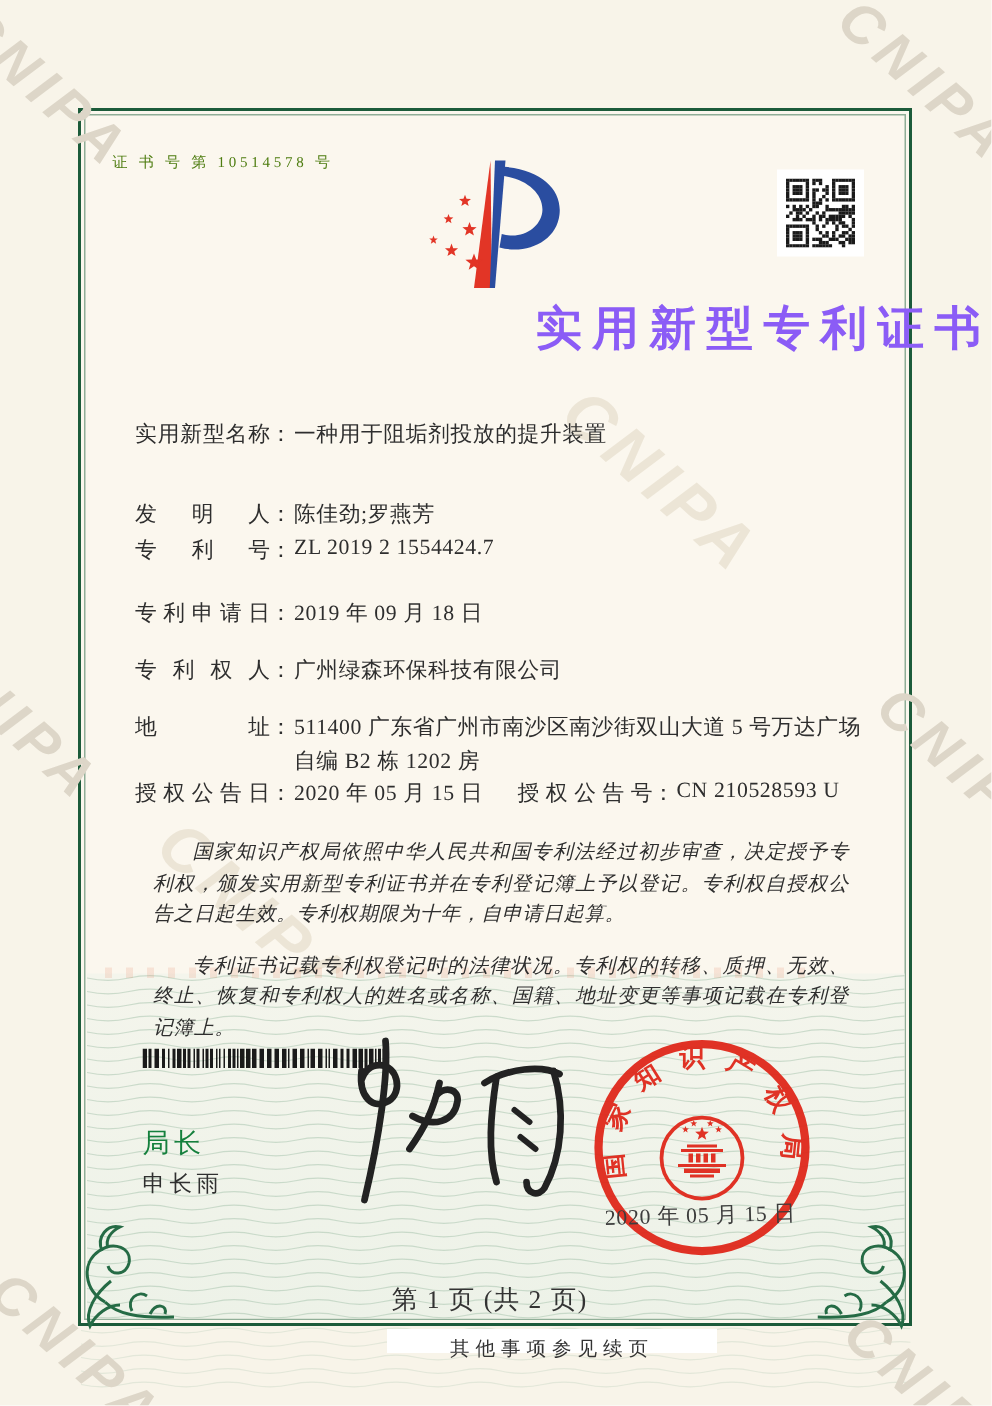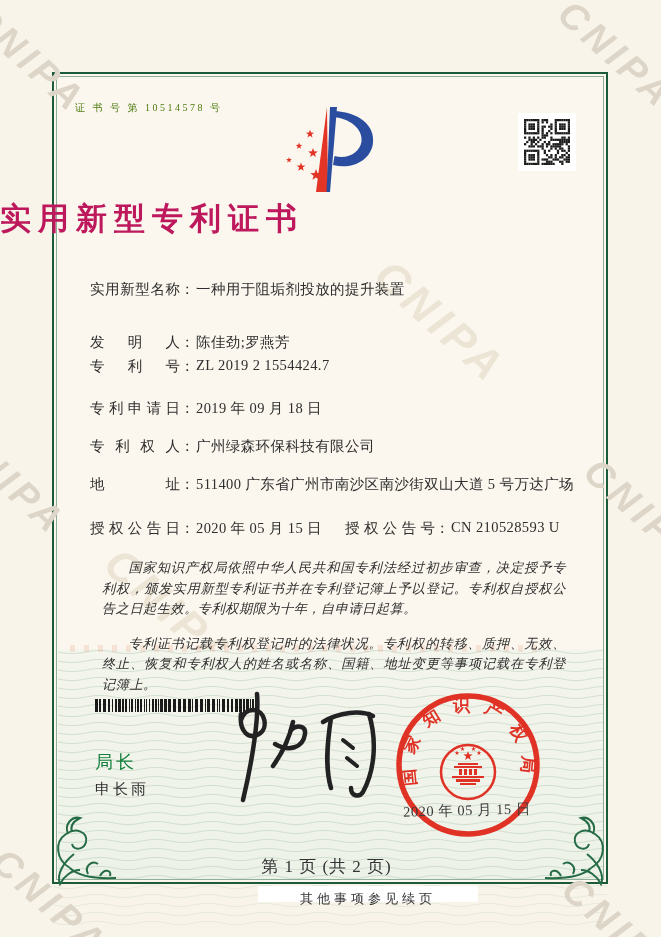--- a/index.html
+++ b/index.html
@@ -17,22 +17,22 @@
   
   #gpanel{position:absolute;left:58px;top:649px;width:545px;height:230px;
           background:linear-gradient(180deg,#f4f5ec,#edf2e8);z-index:1;}
   #gstrip{position:absolute;left:54px;top:884px;width:553px;height:48px;opacity:.55;z-index:0;}
   #tearband{position:absolute;left:70px;top:645px;width:470px;height:7px;z-index:1;
             background:repeating-linear-gradient(90deg,rgba(230,145,115,.20) 0 5px,rgba(230,145,115,0) 5px 14px);}
   
   #certno{position:absolute;left:75px;top:101px;font-size:10px;letter-spacing:2.5px;color:#4d7c0f;z-index:3;}
   #logo{position:absolute;left:280px;top:104px;z-index:3;}
   #qrpad{position:absolute;left:518px;top:113px;width:58px;height:58px;background:#fff;z-index:3;}
-  #title{position:absolute;left:0;top:198px;width:661px;text-align:left;font-size:31px;
-         font-weight:bold;letter-spacing:7px;color:#be185d;z-index:3;}
+  #title{position:absolute;left:0;top:198px;width:661px;text-align:right;font-size:31px;
+         font-weight:bold;letter-spacing:7px;color:#8b5cf6;z-index:3;}
   
   #fields{position:absolute;left:90px;top:0;width:486px;z-index:3;font-size:14.5px;color:#2e2e2e;}
   .frow{position:absolute;left:0;width:486px;white-space:nowrap;}
   .lbl{display:inline-block;width:90px;text-align:justify;text-align-last:justify;vertical-align:top;}
   .colon{display:inline-block;width:16px;vertical-align:top;}
   .val{display:inline-block;vertical-align:top;letter-spacing:.4px;}
   .addr2{margin-left:106px;margin-top:4px;letter-spacing:.4px;}
   .grant2{position:absolute;left:255px;top:0;}
   
   #paras{position:absolute;left:88px;top:544px;width:492px;z-index:3;font-size:13.2px;
@@ -374,20 +374,21 @@
       <span class="lbl">专 利 号</span><span class="colon">：</span><span class="val">ZL 2019 2 1554424.7</span>
     </div>
     <div class="frow" style="top:399px;">
       <span class="lbl">专利申请日</span><span class="colon">：</span><span class="val">2019 年 09 月 18 日</span>
     </div>
     <div class="frow" style="top:437px;">
       <span class="lbl">专 利 权 人</span><span class="colon">：</span><span class="val">广州绿森环保科技有限公司</span>
     </div>
     <div class="frow" style="top:475px;white-space:normal;">
       <span class="lbl">地 址</span><span class="colon">：</span><span class="val">511400 广东省广州市南沙区南沙街双山大道 5 号万达广场</span>
+      <div class="addr2">自编 B2 栋 1202 房</div>
     </div>
     <div class="frow" style="top:519px;">
       <span class="lbl">授权公告日</span><span class="colon">：</span><span class="val">2020 年 05 月 15 日</span>
       <span class="grant2">
         <span class="lbl">授权公告号</span><span class="colon">：</span><span class="val">CN 210528593 U</span>
       </span>
     </div>
   </div>
 
   <div id="paras">

